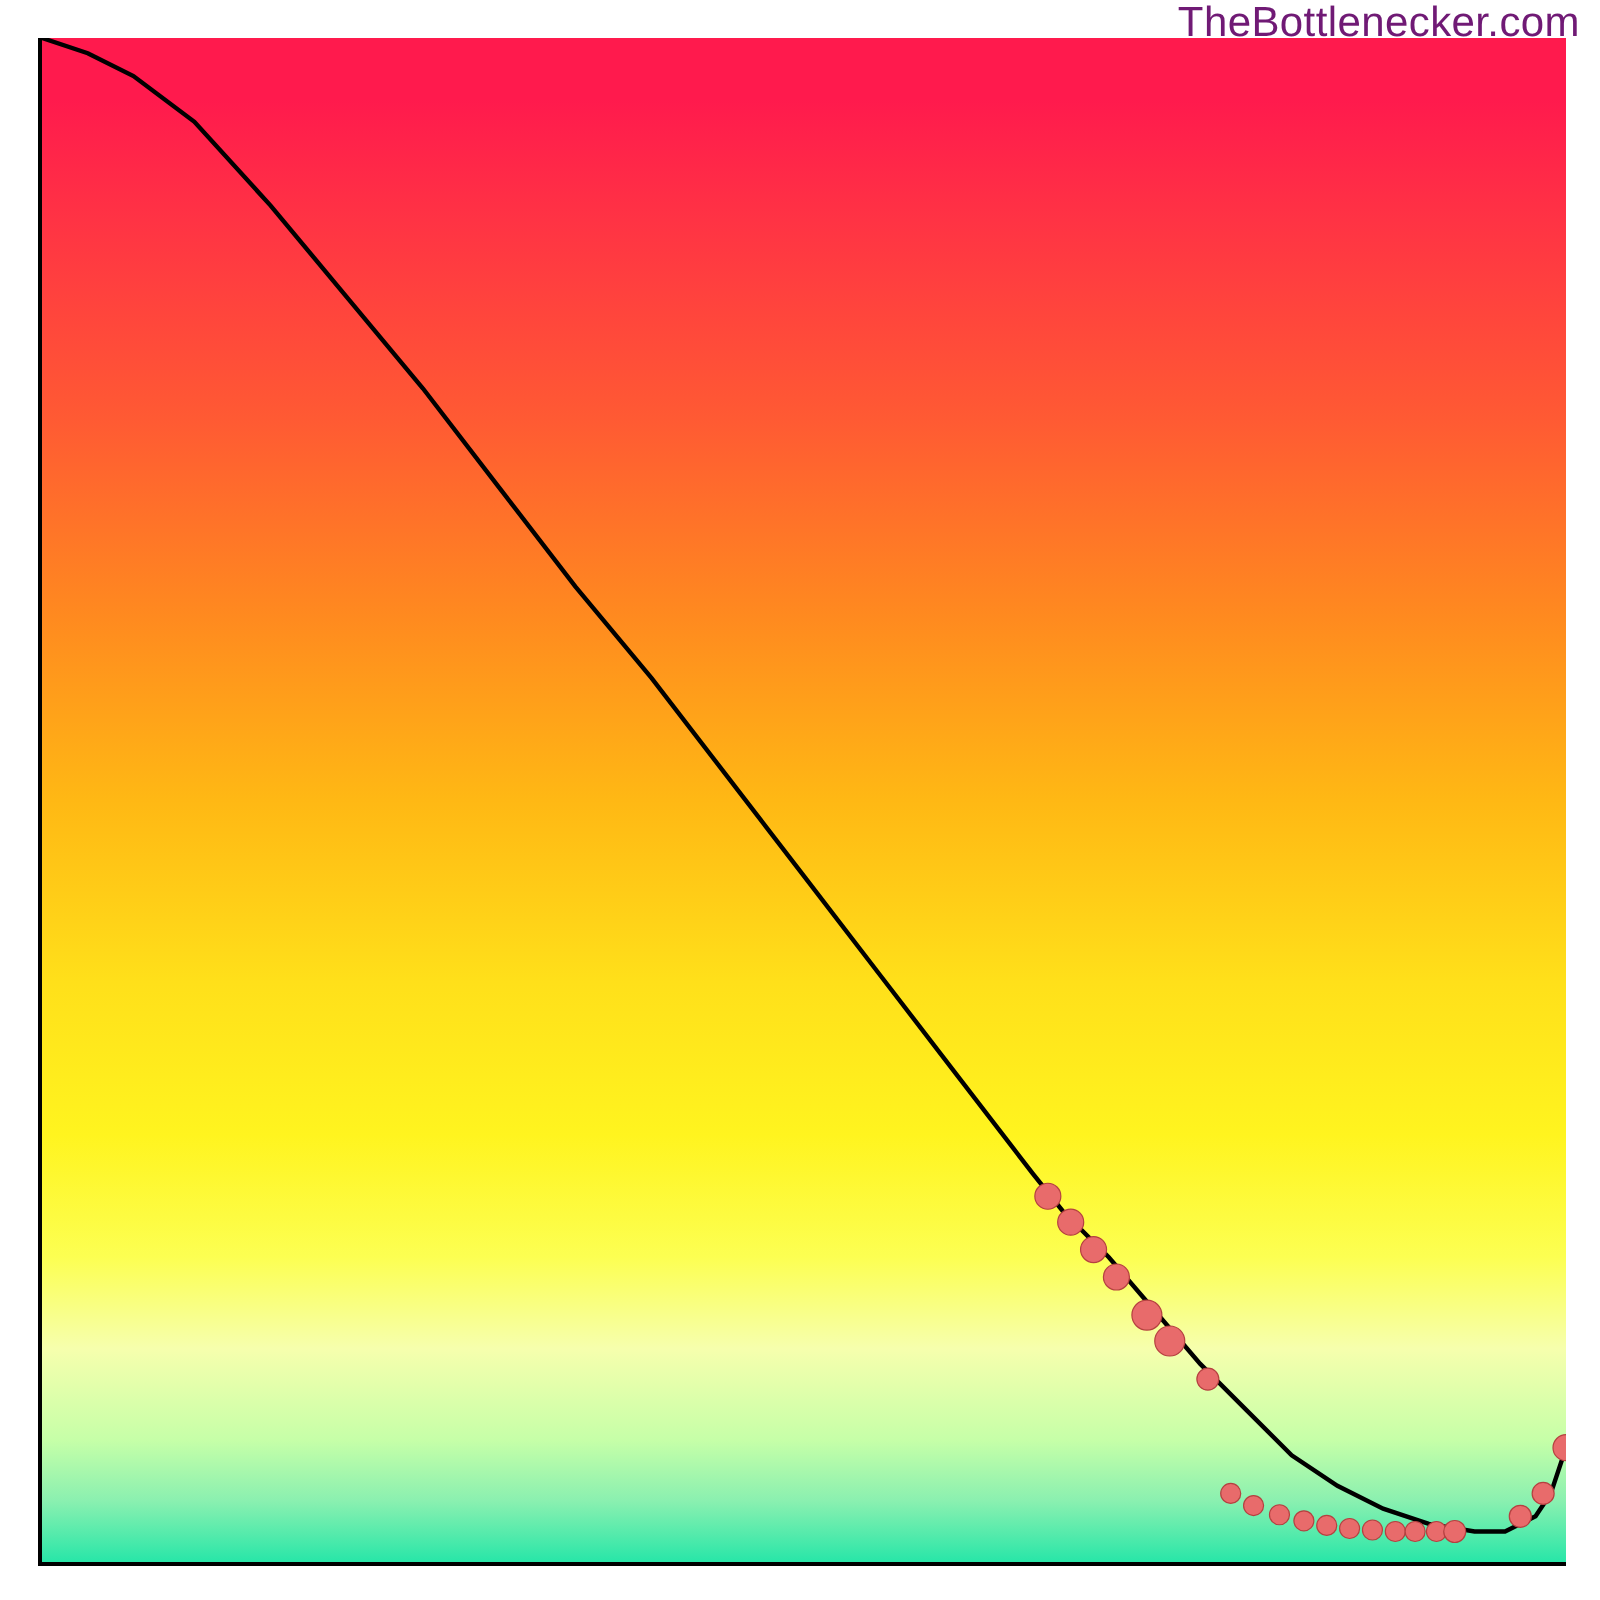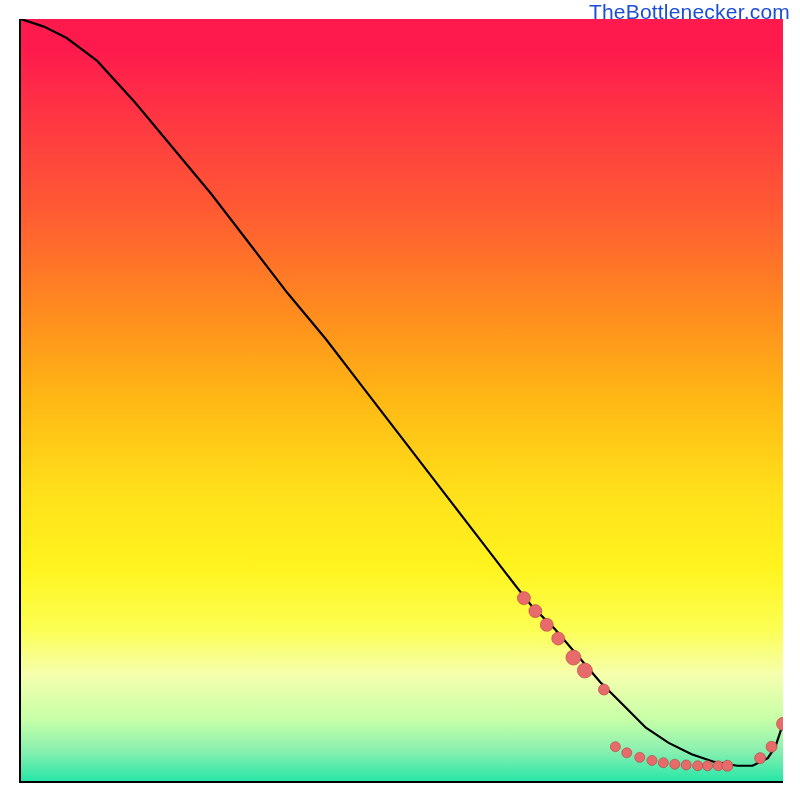--- a/index.html
+++ b/index.html
@@ -54,21 +54,21 @@
     width: 100%;
     height: 100%;
   }
   .watermark {
     position: absolute;
     top: 0px;
     right: 10px;
     font-family: Arial, Helvetica, sans-serif;
     font-size: 21px;
     font-weight: 500;
-    color: #1d4ed8;
+    color: #701a75;
     letter-spacing: 0.2px;
   }
 </style>
 </head>
 <body>
 
 <div class="chart-container">
   <div class="plot-area">
     <div class="gradient-bg"></div>
     <svg class="curve-svg" viewBox="0 0 762 762" preserveAspectRatio="none">

